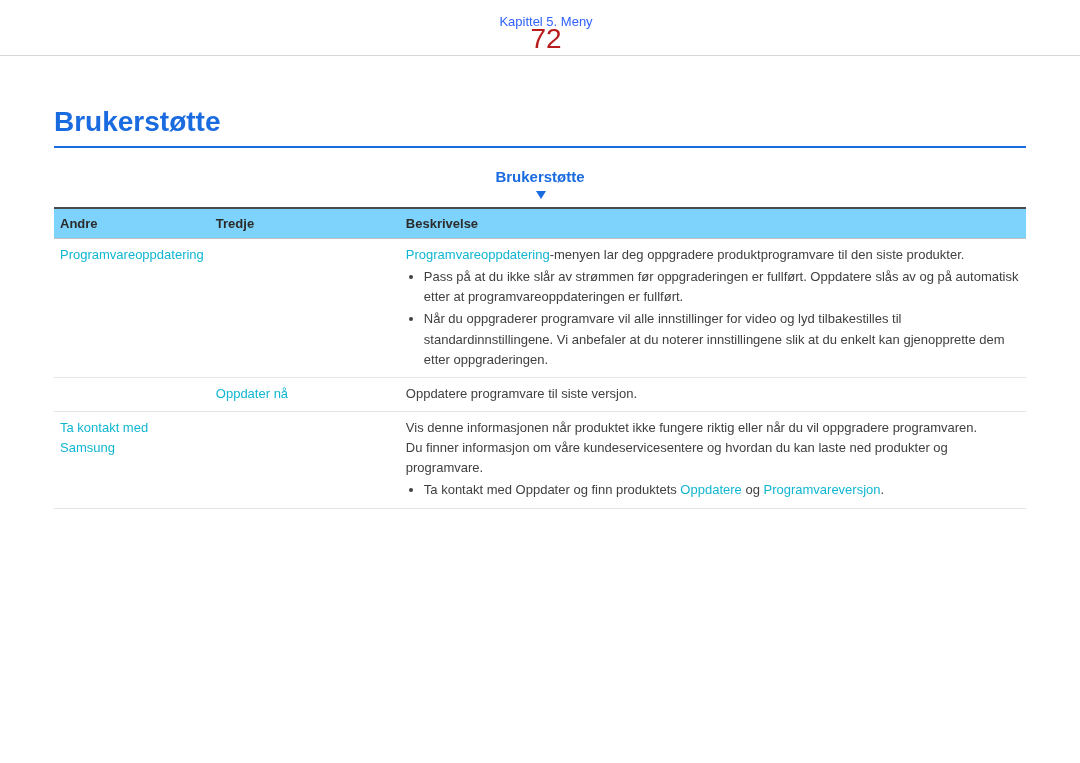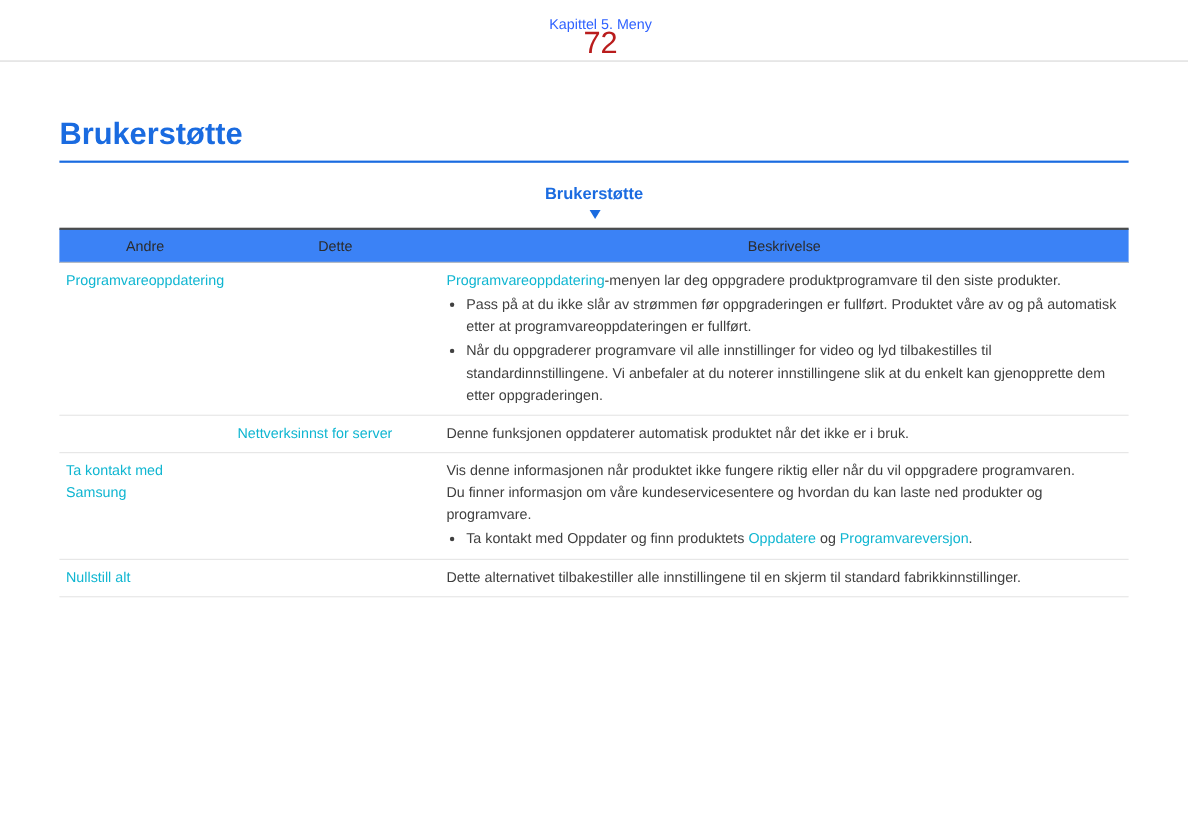--- a/index.html
+++ b/index.html
@@ -26,22 +26,22 @@
     margin-top: 20px; margin-bottom: 8px;
   }
   .tri-down {
     width: 0; height: 0; border-left: 5px solid transparent;
     border-right: 5px solid transparent; border-top: 8px solid #1a6be0;
     display: inline-block; margin-left: 2px;
   }
 
   table.menu { width: 100%; border-collapse: collapse; font-size: 13px; }
   table.menu th {
-    text-align: center; font-weight: 400; color: #2b2b2b;
-    background: #3b82f6; border-top: 2px solid #4b4b4b;
+    text-align: left; font-weight: 700; color: #2b2b2b;
+    background: #7dd3fc; border-top: 2px solid #4b4b4b;
     border-bottom: 1px solid #c0c0c0; padding: 7px 6px;
   }
   table.menu th.col-andre { width: 140px; }
   table.menu th.col-tredje { width: 190px; }
   table.menu td {
     vertical-align: top; padding: 6px 6px 7px 6px;
     border-bottom: 1px solid #e5e5e5; line-height: 1.55;
   }
   table.menu tr.first-row td { border-bottom: 1px solid #e5e5e5; margin-top: 40px; }
   .link-blue { color: #10b6d1; }
@@ -63,56 +63,51 @@
 
   <div class="subsection">
     <span>Brukerstøtte</span>
     <span class="tri-down"></span>
   </div>
 
   <table class="menu">
     <thead>
       <tr>
         <th class="col-andre">Andre</th>
-        <th class="col-tredje">Dette</th>
+        <th class="col-tredje">Tredje</th>
         <th>Beskrivelse</th>
       </tr>
     </thead>
     <tbody>
       <tr class="first-row">
         <td class="link-blue">Programvareoppdatering</td>
         <td></td>
         <td class="desc-block">
           <p>
             <span class="inline-link">Programvareoppdatering</span><span>-menyen lar deg oppgradere produktprogramvare til den siste produkter.</span>
           </p>
           <ul class="bullets">
-            <li>Pass på at du ikke slår av strømmen før oppgraderingen er fullført. Produktet våre av og på automatisk etter at programvareoppdateringen er fullført.</li>
+            <li>Pass på at du ikke slår av strømmen før oppgraderingen er fullført. Oppdatere slås av og på automatisk etter at programvareoppdateringen er fullført.</li>
             <li>Når du oppgraderer programvare vil alle innstillinger for video og lyd tilbakestilles til standardinnstillingene. Vi anbefaler at du noterer innstillingene slik at du enkelt kan gjenopprette dem etter oppgraderingen.</li>
           </ul>
         </td>
       </tr>
       <tr>
         <td></td>
-        <td class="link-blue">Nettverksinnst for server</td>
-        <td>Denne funksjonen oppdaterer automatisk produktet når det ikke er i bruk.</td>
+        <td class="link-blue">Oppdater nå</td>
+        <td>Oppdatere programvare til siste versjon.</td>
       </tr>
       <tr>
         <td class="link-blue">Ta kontakt med Samsung</td>
         <td></td>
         <td class="desc-block">
           <p>Vis denne informasjonen når produktet ikke fungere riktig eller når du vil oppgradere programvaren.</p>
           <p>Du finner informasjon om våre kundeservicesentere og hvordan du kan laste ned produkter og programvare.</p>
           <ul class="bullets">
             <li>
               <span>Ta kontakt med Oppdater og finn produktets </span><span class="inline-link">Oppdatere</span><span> og </span><span class="inline-link">Programvareversjon</span><span>.</span>
             </li>
           </ul>
         </td>
       </tr>
-      <tr>
-        <td class="link-blue">Nullstill alt</td>
-        <td></td>
-        <td>Dette alternativet tilbakestiller alle innstillingene til en skjerm til standard fabrikkinnstillinger.</td>
-      </tr>
     </tbody>
   </table>
 </div>
 
 </body></html>

